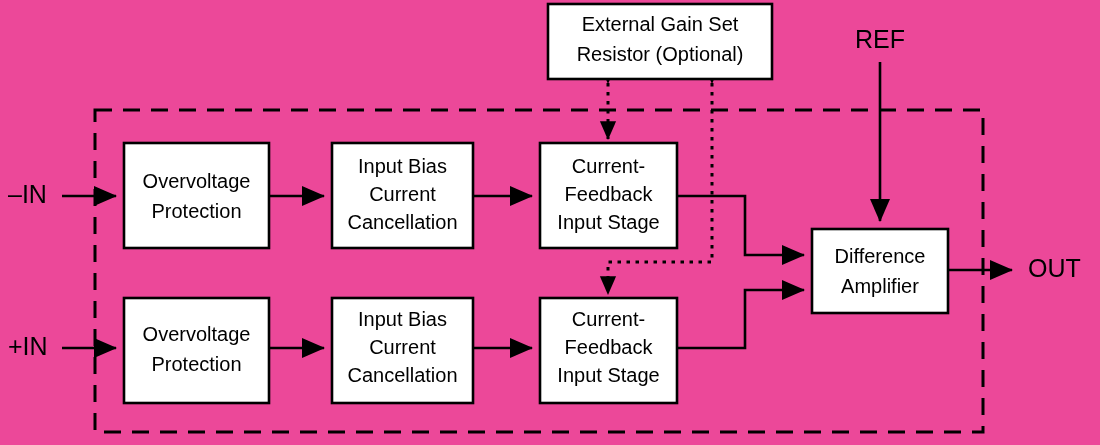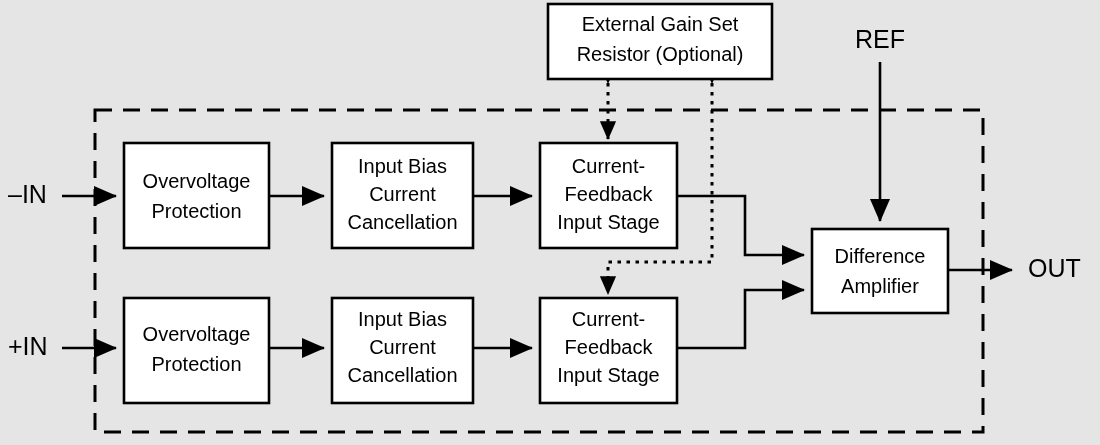--- a/index.html
+++ b/index.html
@@ -4,21 +4,21 @@
 <style>
   html, body {
     margin: 0;
     padding: 0;
     background: #ffffff;
   }
   #diagram-root {
     position: relative;
     width: 1100px;
     height: 445px;
-    background: #e5e5e5;
+    background: #ec4899;
     font-family: "Liberation Sans", sans-serif;
     overflow: hidden;
   }
   #diagram-svg {
     position: absolute;
     left: 0;
     top: 0;
     width: 1100px;
     height: 445px;
   }

